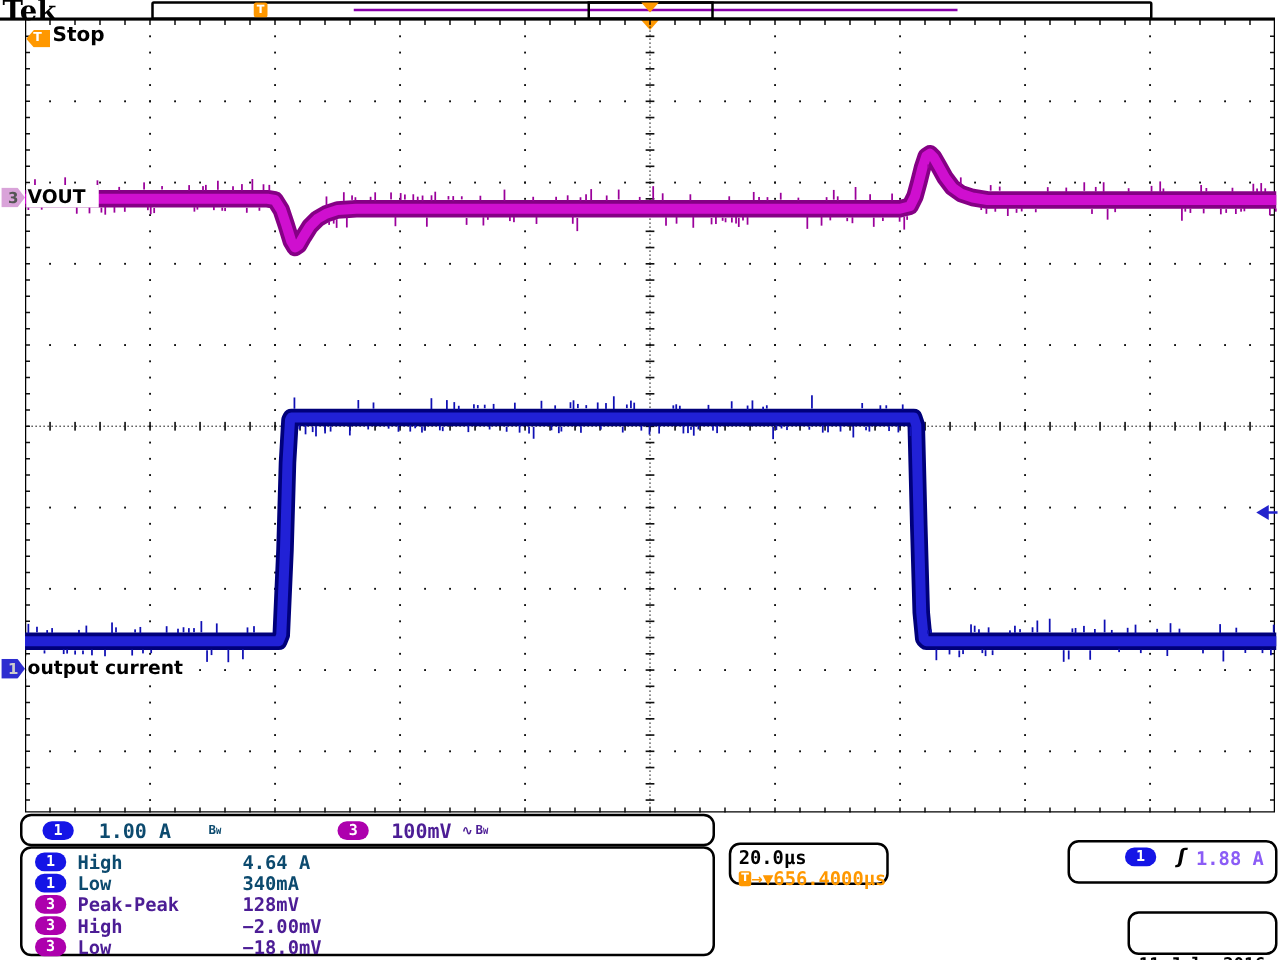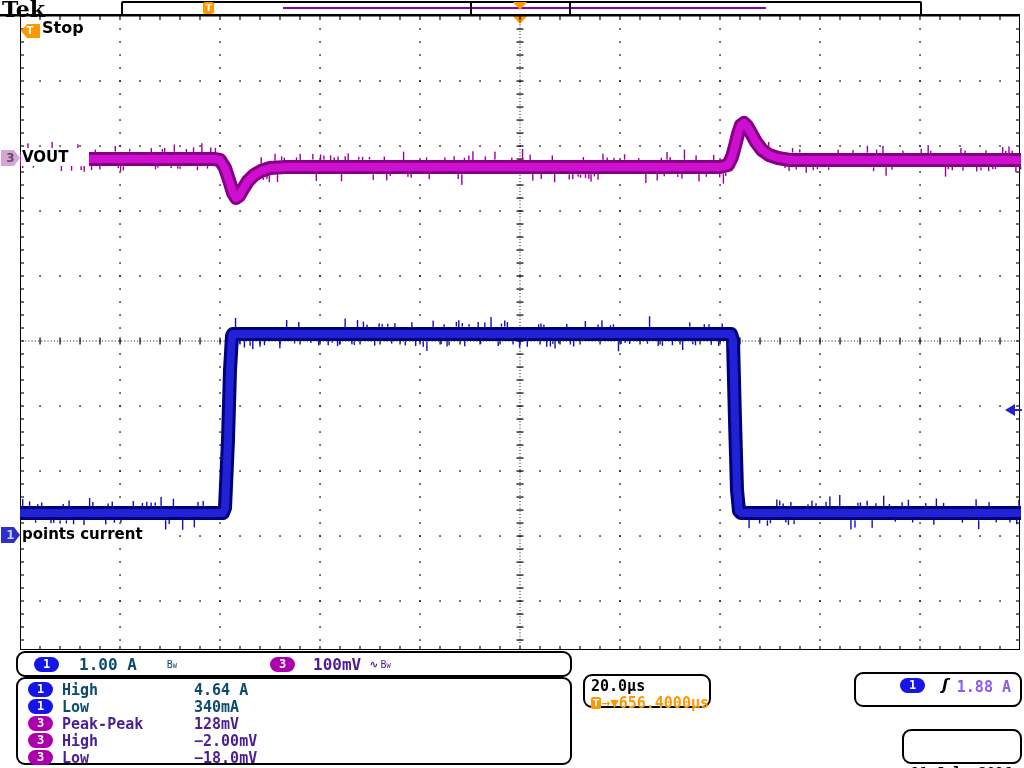--- a/index.html
+++ b/index.html
@@ -22,31 +22,31 @@
   .pent-left{clip-path:polygon(100% 0,32% 0,0 50%,32% 100%,100% 100%);text-align:center;
       font-weight:bold;font-family:"DejaVu Sans",sans-serif;}
   #trig-offscreen-marker{left:21px;top:24px;width:18px;height:14px;background:#ff9800;color:#fff;
       font-size:10px;line-height:14px;padding-right:1px;}
   #ch3-marker{left:1px;top:150px;width:19px;height:16px;background:#d9a3d9;color:#555;font-size:12px;line-height:16px;}
   #ch1-marker{left:1px;top:527px;width:19px;height:16px;background:#2d2dd0;color:#ccc;font-size:12px;line-height:16px;}
   #trig-level-arrow{left:1005px;top:404px;width:0;height:0;border-top:6px solid transparent;
       border-bottom:6px solid transparent;border-right:10px solid #2222cc;}
   #trig-level-line{left:1014px;top:409px;width:8px;height:2px;background:#2222cc;}
   .wave-label{font-family:"DejaVu Sans",sans-serif;font-weight:bold;font-size:15px;color:#000;
-      background:#fff;padding:0 20px 0 1px;}
+      background:#fff;padding:0 10px 0 1px;}
   #vout-label{left:21px;top:148px;}
   #current-label{left:21px;top:525px;}
   .box{position:absolute;border:2px solid #000;border-radius:9px;background:#fff;box-sizing:border-box;}
   .badge{display:inline-block;min-width:25px;height:15px;border-radius:8px;color:#fff;
       font-weight:bold;font-size:12px;text-align:center;line-height:15px;}
   .b1{background:#1515e6;} .b3{background:#ad00ad;}
   .c1{color:#0c4a6e;} .c3{color:#4c1d95;}
   #ch-readout-box{left:16px;top:651px;width:556px;height:26px;display:flex;align-items:center;
       font-weight:bold;font-size:16px;}
-  .bwsym{font-size:10px;font-weight:normal;} .bwsym .sub{font-size:7px;}
+  .bwsym{font-size:10px;font-weight:bold;} .bwsym .sub{font-size:7px;}
   .acsym{font-size:11px;font-weight:bold;font-family:"DejaVu Sans",sans-serif;}
   #meas-box{left:16px;top:677px;width:556px;height:88px;padding-top:2px;}
   .meas-row{display:flex;align-items:center;height:17px;font-weight:bold;font-size:15px;}
   .meas-row .badge{margin-left:10px;}
   .meas-name{margin-left:9px;width:132px;}
   #tb-box{left:583px;top:674px;width:128px;height:34px;padding:1px 0 0 6px;font-weight:bold;font-size:15px;}
   #tb-delay{color:#ff9800;display:flex;align-items:center;height:16px;}
   #tb-t-badge{display:inline-block;width:11px;height:12px;background:#ff9800;border-radius:2px;color:#fff;
       font-size:9px;font-weight:bold;text-align:center;line-height:12px;font-family:"DejaVu Sans",sans-serif;}
   .tb-glyph{font-size:11px;font-family:"DejaVu Sans",sans-serif;}
@@ -1990,21 +1990,21 @@
       </g>
     </svg>
 
   <div class="abs pent-left" id="trig-offscreen-marker">T</div>
   <div class="abs pent-right" id="ch3-marker">3</div>
   <div class="abs pent-right" id="ch1-marker">1</div>
   <div class="abs" id="trig-level-arrow"></div>
   <div class="abs" id="trig-level-line"></div>
 
   <div class="abs wave-label" id="vout-label">VOUT</div>
-  <div class="abs wave-label" id="current-label">points current</div>
+  <div class="abs wave-label" id="current-label">output current</div>
 
   <div class="box" id="ch-readout-box">
     <span class="badge b1" style="margin-left:16px">1</span>
     <span class="c1" style="margin-left:20px">1.00 A</span>
     <span class="bwsym c1" style="margin-left:30px"><span>B</span><span class="sub">W</span></span>
     <span class="badge b3" style="margin-left:93px">3</span>
     <span class="c3" style="margin-left:18px">100mV</span>
     <span class="acsym c3" style="margin-left:8px">∿</span>
     <span class="bwsym c3" style="margin-left:2px"><span>B</span><span class="sub">W</span></span>
   </div>

